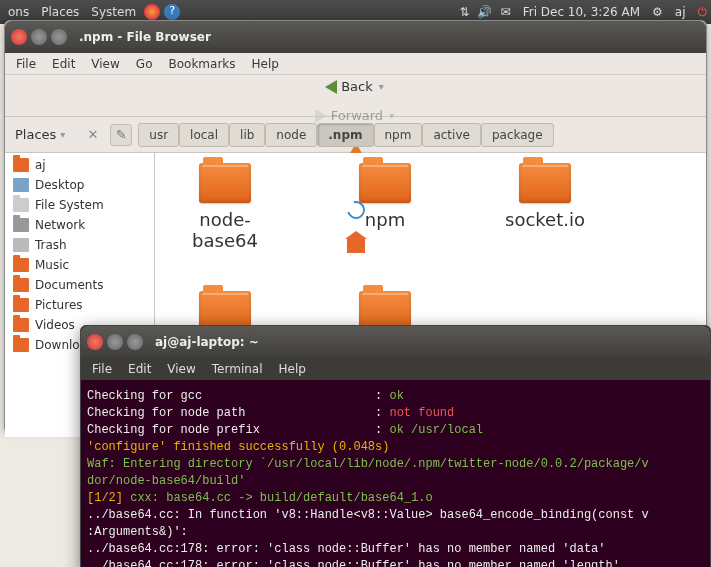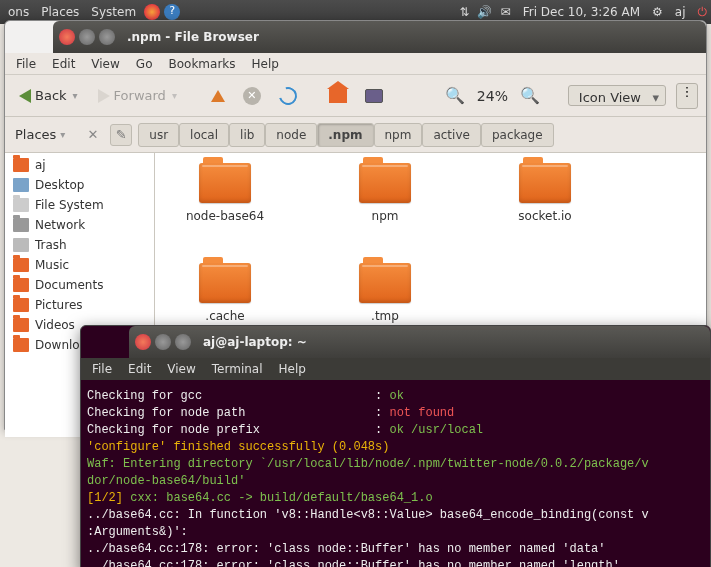--- a/index.html
+++ b/index.html
@@ -7,31 +7,31 @@
 
 
 .top-panel { height: 24px; background: linear-gradient(#4c4c4c,#3a3a3a); color: #ddd; display: flex; align-items: center; padding: 4px 4px; font-size: 12px; }
 .top-panel .left { display: flex; gap: 4px; align-items: center; }
 .top-panel .right { margin-left: auto; display: flex; gap: 8px; align-items: center; }
 .panel-item { padding: 0 4px; }
 .panel-icon { width: 16px; height: 16px; display: inline-block; }
 
 
 .fb-window { position: absolute; left: 4px; top: 20px; width: 703px; height: 410px; background: #f2f1f0; border: 1px solid #888; border-radius: 6px 6px 0 0; box-shadow: 0 2px 8px rgba(0,0,0,0.3); }
-.titlebar { height: 20px; background: linear-gradient(#5a5955,#3f3e3b); border-radius: 6px 6px 0 0; display: flex; align-items: center; padding: 16px 6px; color: #ddd; margin-left: 48px; }
+.titlebar { height: 20px; background: linear-gradient(#5a5955,#3f3e3b); border-radius: 6px 6px 0 0; display: flex; align-items: center; padding: 16px 6px; color: #ddd; }
 .win-btn { width: 16px; height: 16px; border-radius: 50%; margin-right: 4px; display: inline-block; }
 .win-close { background: radial-gradient(#f47a5a,#c34); }
 .win-min { background: radial-gradient(#999,#666); }
 .win-max { background: radial-gradient(#999,#666); }
 .titlebar .title { margin-left: 8px; font-weight: bold; font-size: 12px; color: #eee; }
 
 .menubar { height: 22px; background: #ece7e2; display: flex; align-items: center; padding: 0 4px; gap: 2px; border-bottom: 1px solid #d0ccc5; color: #3a3a3a; font-size: 12px; }
 .menubar span { padding: 2px 7px; }
 
-.toolbar { height: 42px; background: #ece7e2; border-bottom: 1px solid #cbc7bf; display: flex; align-items: center; padding: 0 8px; gap: 6px; }
+.toolbar { height: 42px; background: #ece7e2; border-bottom: 1px solid #cbc7bf; display: flex; align-items: center; padding: 0 8px; gap: 6px; flex-direction: column; }
 .tb-btn { display: flex; align-items: center; gap: 4px; padding: 4px 6px; color: #555; border-radius: 3px; }
 .tb-btn.disabled { opacity: 0.5; }
 .tb-btn.enabled { color: #333; }
 .arrow-left { width: 0; height: 0; border-top: 7px solid transparent; border-bottom: 7px solid transparent; border-right: 12px solid #989690; }
 .arrow-left.enabled { border-right-color: #5c8e3a; }
 .arrow-right { width: 0; height: 0; border-top: 7px solid transparent; border-bottom: 7px solid transparent; border-left: 12px solid #c9c5be; }
 .arrow-up { width: 0; height: 0; border-left: 7px solid transparent; border-right: 7px solid transparent; border-bottom: 12px solid #dd7a2a; }
 .stop-icon { width: 18px; height: 18px; border-radius: 50%; background: #b8b4ac; color: #fff; display: flex; align-items: center; justify-content: center; font-size: 11px; }
 .reload-icon { width: 18px; height: 18px; border: 2px solid #3b8fd0; border-radius: 50%; border-left-color: transparent; transform: rotate(30deg); }
 .home-icon { width: 18px; height: 14px; background: #e7662a; position: relative; }
@@ -59,21 +59,21 @@
 .sb-item { display: flex; align-items: center; gap: 6px; padding: 3px 8px; font-size: 12px; color: #333; }
 .sb-icon { width: 16px; height: 14px; background: #e7662a; border-radius: 1px; position: relative; }
 .sb-icon::before { content:''; position:absolute; top:-3px; left:0; width:7px; height:3px; background:#e7662a; border-radius:1px 1px 0 0;}
 .sb-icon.desktop { background: #7aa3c9; } .sb-icon.desktop::before{display:none;}
 .sb-icon.fs { background: #ccc; } .sb-icon.fs::before{background:#ccc;}
 .sb-icon.net { background: #999; } .sb-icon.net::before{background:#999;}
 .sb-icon.trash { background: #bbb; } .sb-icon.trash::before{display:none;}
 .sb-icon.docs { background: #e7662a; }
 
 .icon-view { flex: 1; background: #fff; padding: 10px 20px; display: flex; flex-wrap: wrap; gap: 40px 60px; align-content: flex-start; }
-.folder-item { width: 100px; text-align: center; font-size: 12px; color: #333; }
+.folder-item { width: 100px; text-align: center; font-size: 18px; color: #333; }
 .folder-icon { width: 52px; height: 40px; background: linear-gradient(#f58d3e,#e0641b); border-radius: 3px; margin: 0 auto 6px; position: relative; box-shadow: inset 0 -2px 4px rgba(0,0,0,0.15), 0 1px 1px rgba(0,0,0,0.2); }
 .folder-icon::before { content:''; position:absolute; top:-6px; left:4px; width:20px; height:6px; background:#f58d3e; border-radius:2px 2px 0 0; }
 .folder-icon::after { content:''; position:absolute; top:2px; left:3px; right:3px; height:2px; background:rgba(255,255,255,0.3); border-radius:1px;}
 
 
 .term-window { position: absolute; left: 80px; top: 325px; width: 631px; height: 247px; background: #2c001e; border: 1px solid #444; border-radius: 6px 6px 0 0; box-shadow: 0 4px 16px rgba(0,0,0,0.5); }
 .term-window .titlebar { background: linear-gradient(#5a5955,#3f3e3b); }
 .term-menubar { height: 22px; background: #3c3b37; color: #ddd; display:flex; align-items:center; padding:0 4px; gap:2px; font-size:12px;}
 .term-menubar span { padding: 2px 7px; }
 .term-body { padding: 8px 6px; font-family: Liberation Mono, monospace; font-size: 12px; line-height: 17px; color: #eee; white-space: pre; overflow:hidden;}

